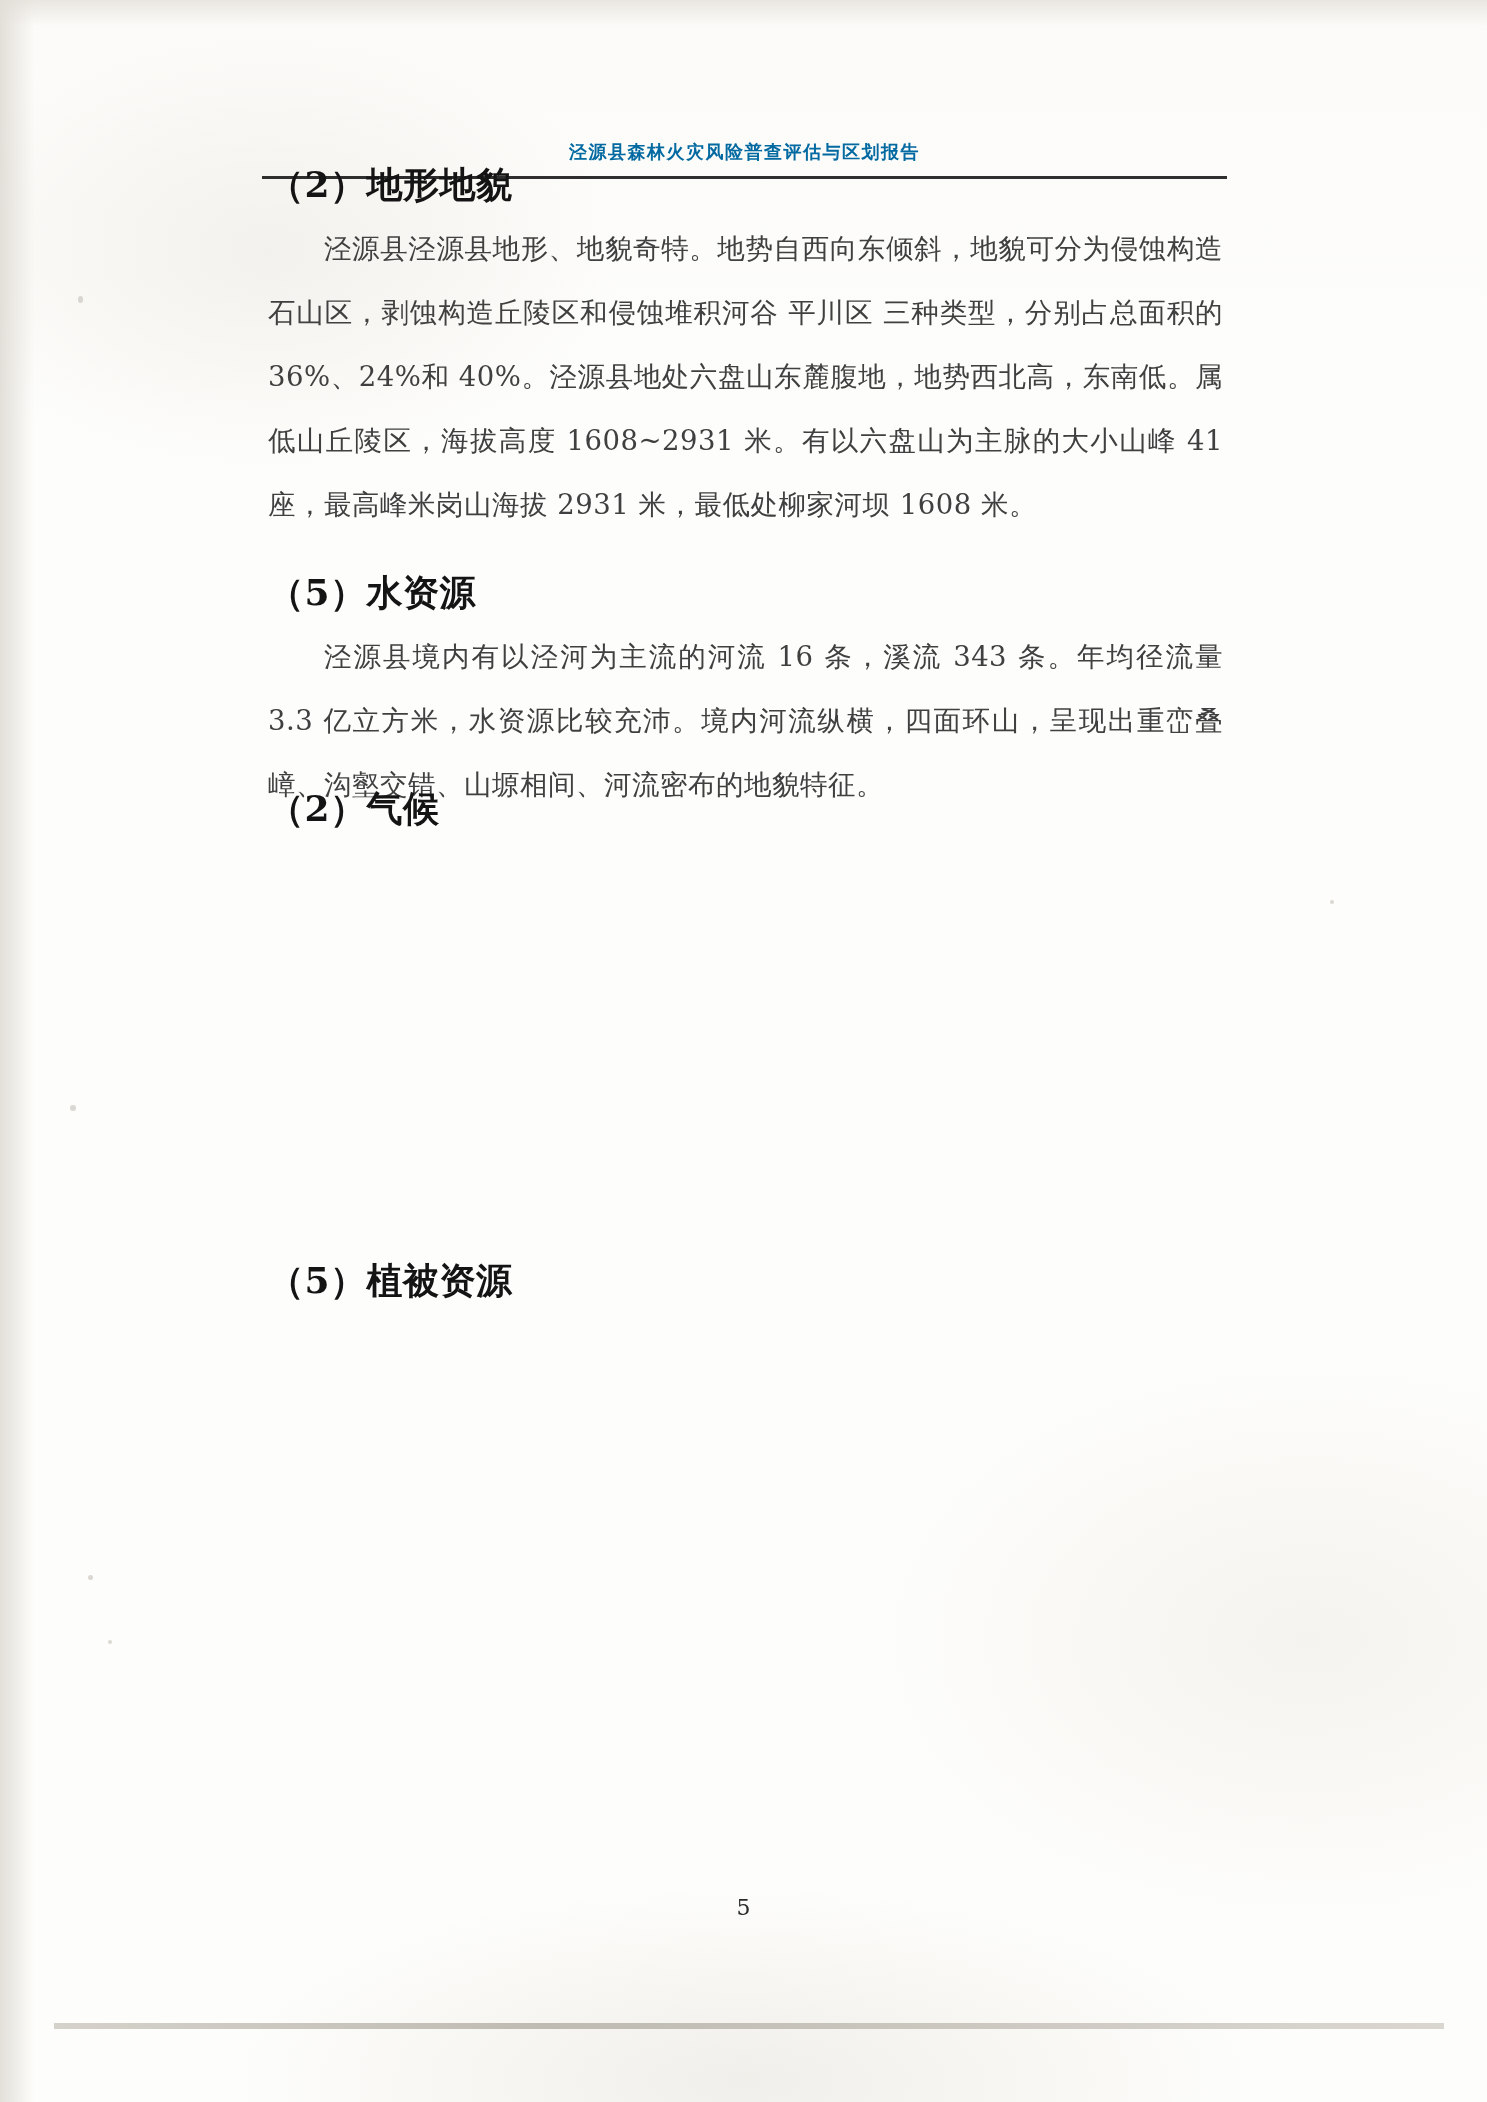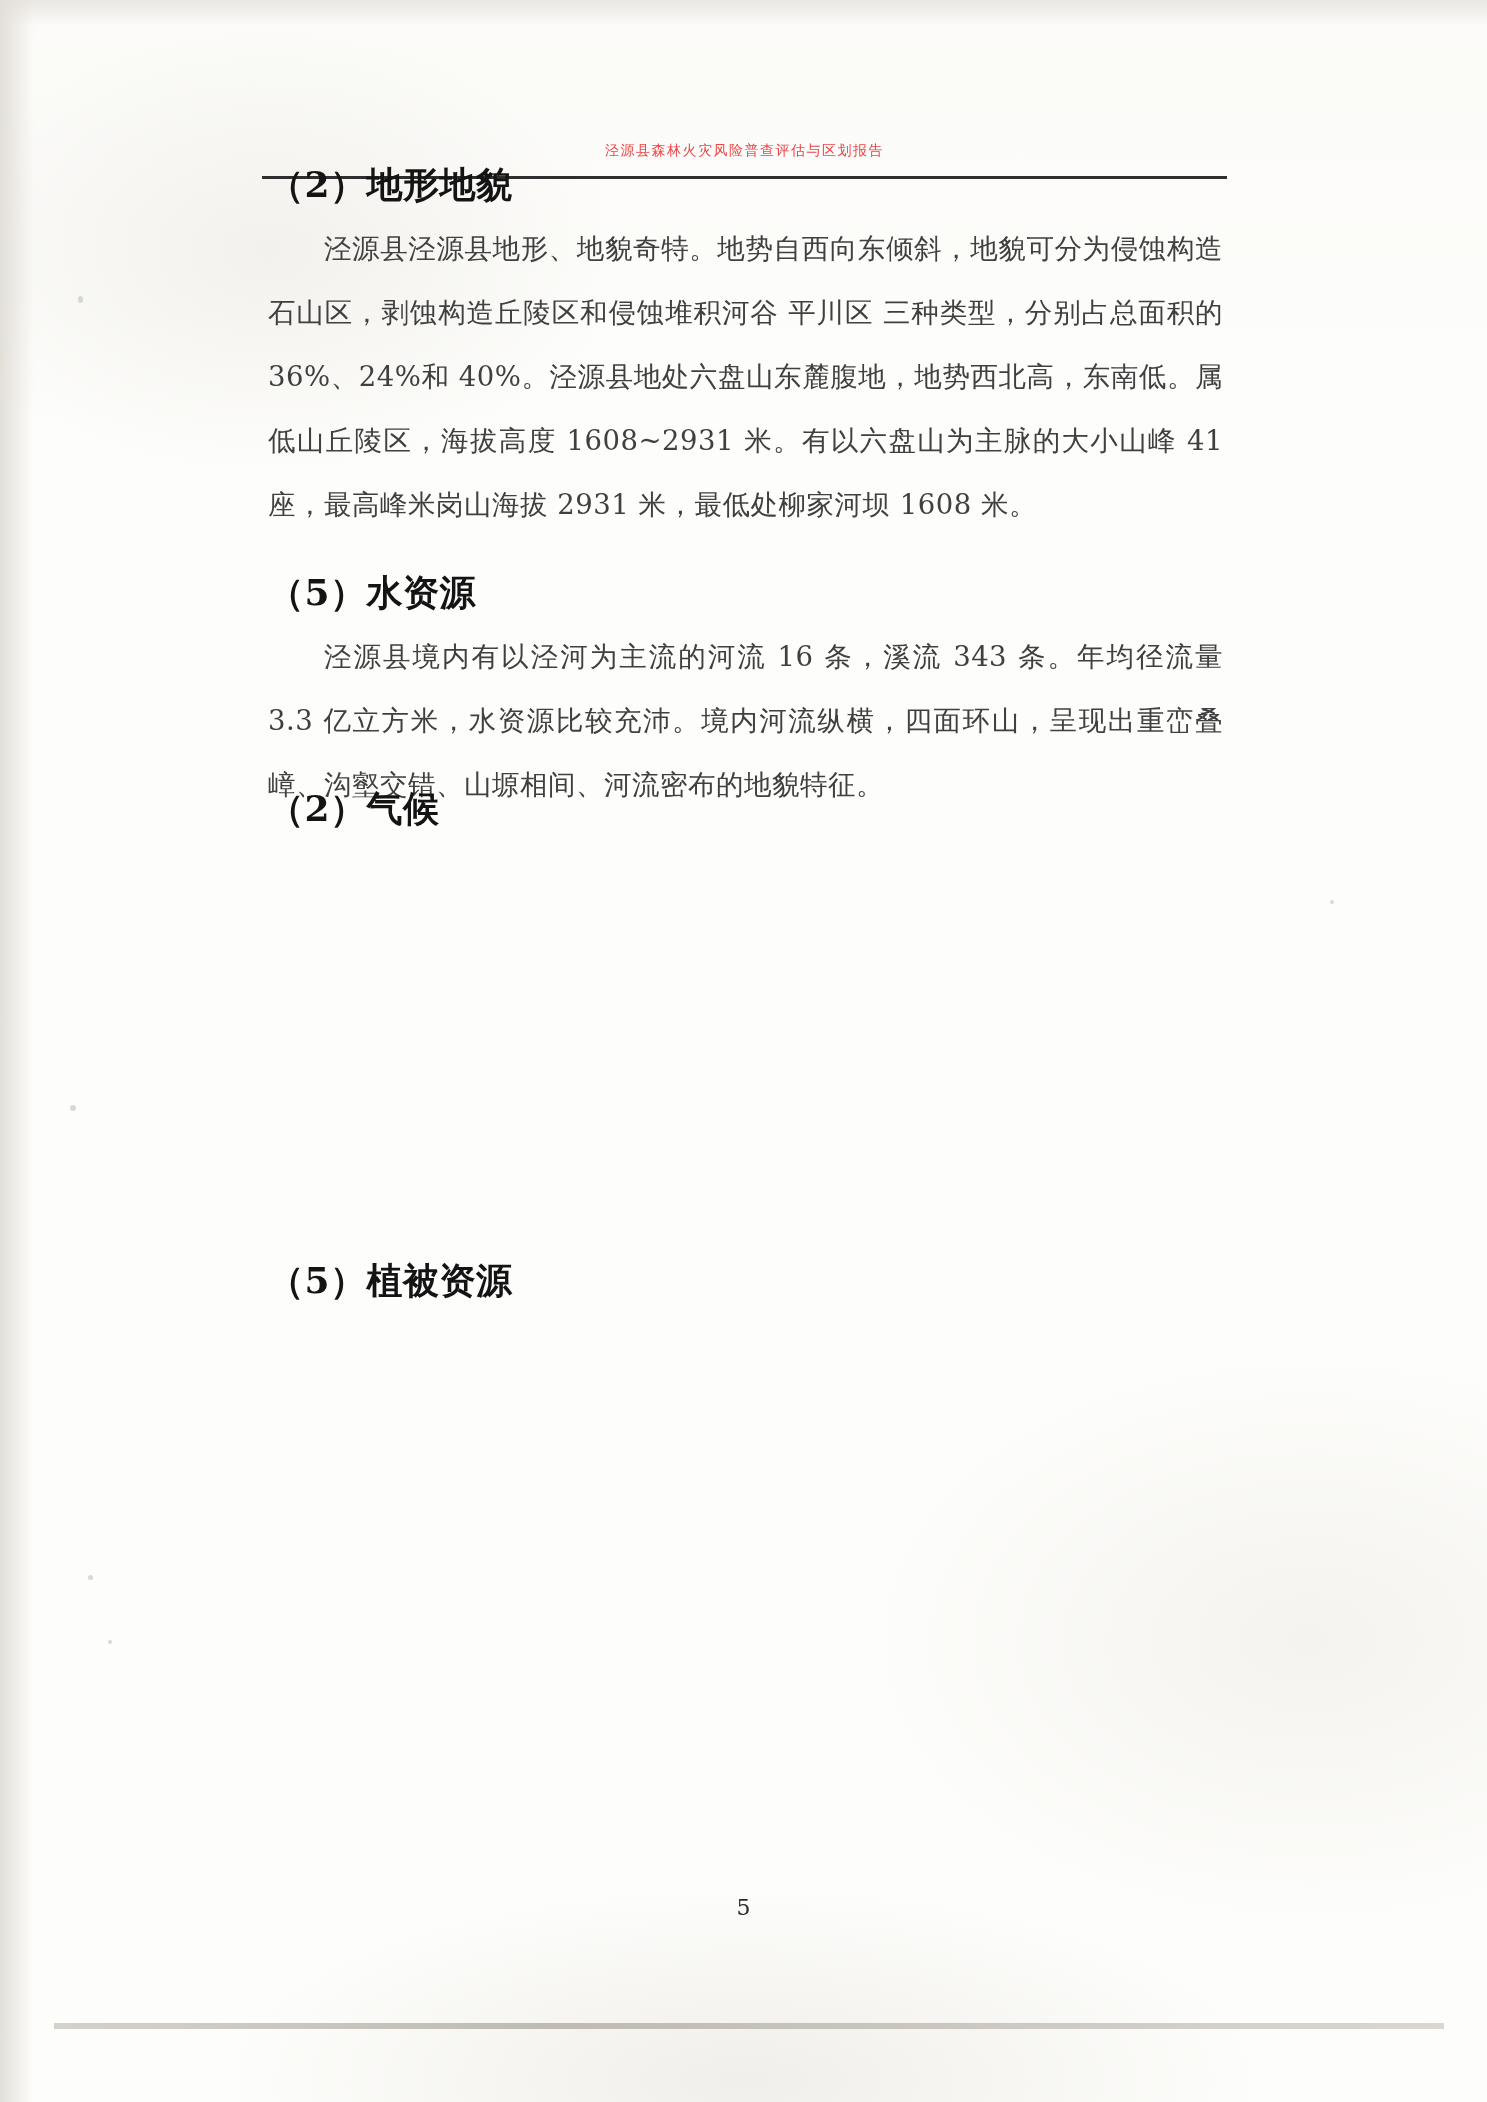--- a/index.html
+++ b/index.html
@@ -44,24 +44,24 @@
   
   .header-zone {
     position: absolute;
     left: 262px;
     top: 140px;
     width: 965px;
     text-align: center;
   }
   .header-text {
     font-family: "DejaVu Serif", "Liberation Serif", serif;
-    font-size: 14px;
+    font-size: 18px;
     letter-spacing: 1.5px;
-    color: #ef4444;
-    font-weight: 400;
+    color: #0369a1;
+    font-weight: 700;
   }
   .header-rule {
     position: absolute;
     left: 262px;
     top: 176px;
     width: 965px;
     height: 3px;
     background: #2f2f2f;
   }
 

